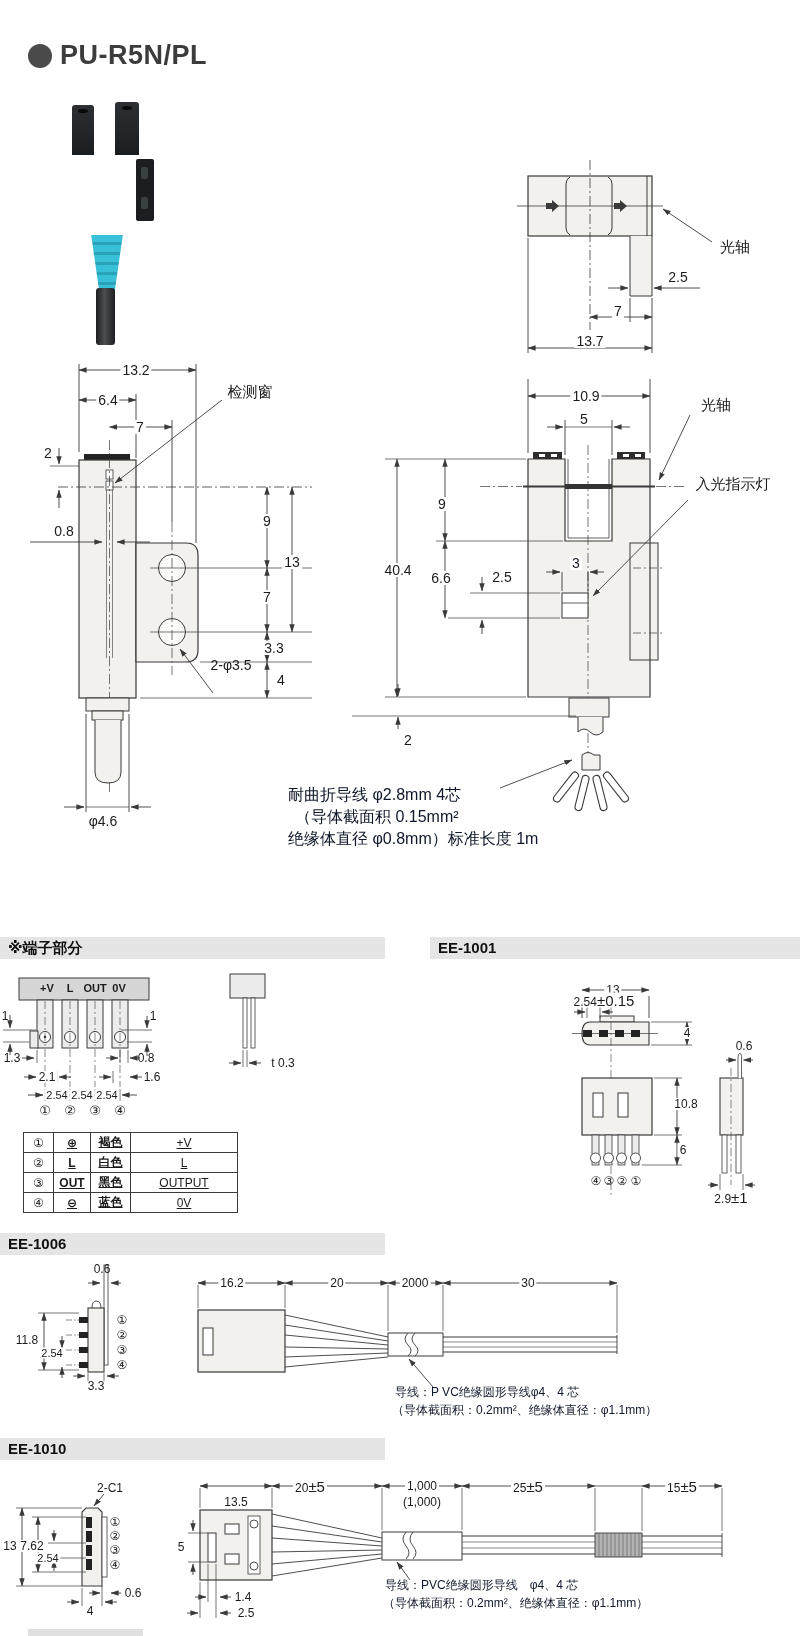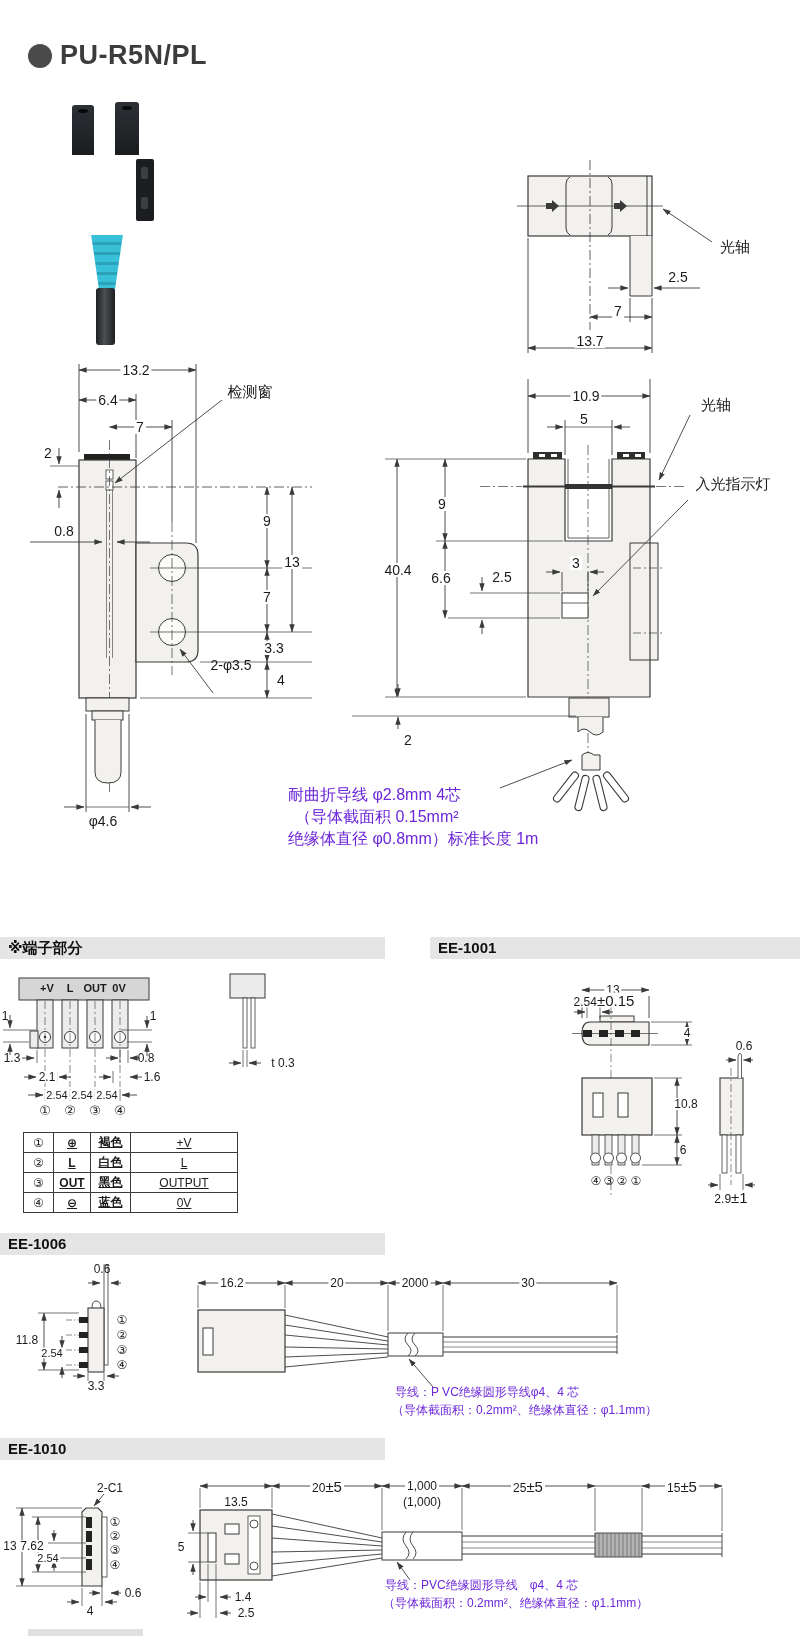--- a/index.html
+++ b/index.html
@@ -1,21 +1,21 @@
 <!DOCTYPE html>
 <html><head>
 <meta charset="utf-8">
 <style>
   html,body{margin:0;padding:0}
   body{width:800px;height:1636px;position:relative;background:#fff;
        font-family:"Liberation Sans","DejaVu Sans",sans-serif;color:#1b1b1b;overflow:hidden}
   .abs{position:absolute}
   svg{position:absolute;overflow:visible}
   .lbl{position:absolute;transform:translate(-50%,-50%);font-size:13px;line-height:1;white-space:nowrap;color:#1b1b1b}
-  .ll{position:absolute;transform:translateY(-50%);font-size:13px;line-height:1.25;white-space:nowrap;color:#6d28d9}
+  .ll{position:absolute;transform:translateY(-50%);font-size:13px;line-height:1.25;white-space:nowrap;color:#0f172a}
   .wb{background:#fff;padding:0 2px}
   .f11{font-size:11px}.f12{font-size:12px}.f14{font-size:14px}.f15{font-size:15px}.f16{font-size:16px}
   .bold{font-weight:bold}
   .tol{font-size:15px}
   .circ{font-size:13px}
   .secbar{position:absolute;height:22px;background:#e5e5e5;font-weight:bold;font-size:15px;
           line-height:22px;padding-left:8px;box-sizing:border-box;color:#111}
   .titlerow{position:absolute;left:28px;top:40px;display:flex;align-items:center}
   .bullet{width:24px;height:24px;border-radius:50%;background:#4a4a4a;margin-right:8px}
   .ptitle{font-size:27px;font-weight:600;color:#3c3c3c;letter-spacing:.5px}
@@ -634,21 +634,21 @@
 <span class="ll f12" style="left:392px;top:1410px">（导体截面积：0.2mm²、绝缘体直径：φ1.1mm）</span>
 
 <span class="lbl f12" style="left:110px;top:1488px">2-C1</span>
 <span class="lbl f12 wb" style="left:10px;top:1546px">13</span>
 <span class="lbl f12 wb" style="left:32px;top:1546px">7.62</span>
 <span class="lbl f11 wb" style="left:48px;top:1558px">2.54</span>
 <span class="lbl f12" style="left:133px;top:1593px">0.6</span>
 <span class="lbl f12" style="left:90px;top:1611px">4</span>
 <span class="lbl f12" style="left:181px;top:1547px">5</span>
 <span class="lbl f12 wb" style="left:236px;top:1502px">13.5</span>
-<span class="lbl f12 wb" style="left:327px;top:1486px"><span>20</span><span class="tol">±5</span></span>
+<span class="lbl f12 wb" style="left:310px;top:1486px"><span>20</span><span class="tol">±5</span></span>
 <span class="lbl f12 wb" style="left:422px;top:1486px">1,000</span>
 <span class="lbl f12" style="left:422px;top:1502px">(1,000)</span>
 <span class="lbl f12 wb" style="left:528px;top:1486px"><span>25</span><span class="tol">±5</span></span>
 <span class="lbl f12 wb" style="left:682px;top:1486px"><span>15</span><span class="tol">±5</span></span>
 <span class="lbl f12" style="left:115px;top:1522px">①</span>
 <span class="lbl f12" style="left:115px;top:1536px">②</span>
 <span class="lbl f12" style="left:115px;top:1550px">③</span>
 <span class="lbl f12" style="left:115px;top:1565px">④</span>
 <span class="lbl f12" style="left:243px;top:1597px">1.4</span>
 <span class="lbl f12" style="left:246px;top:1613px">2.5</span>

